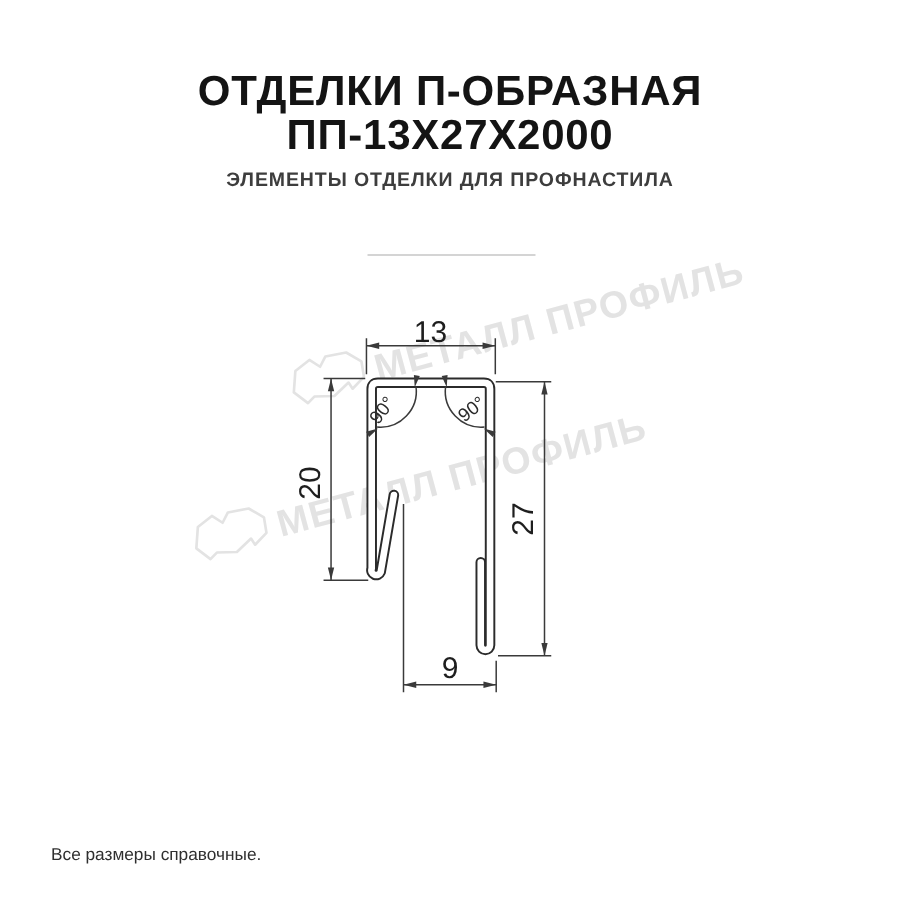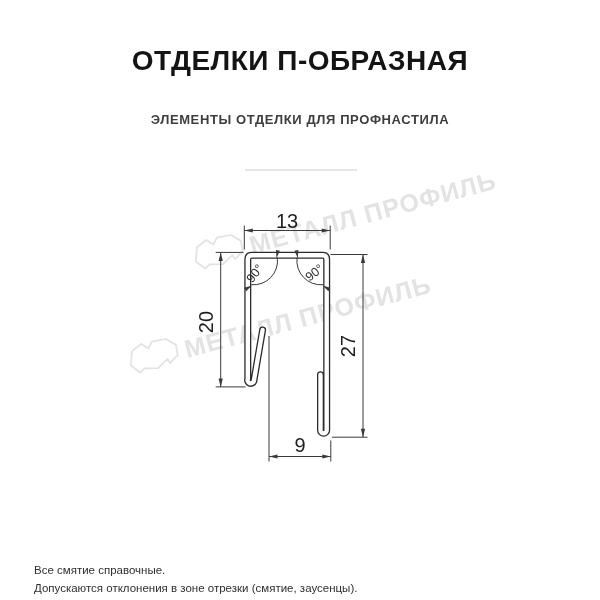--- a/index.html
+++ b/index.html
@@ -21,21 +21,21 @@
     font-size:11.5px;line-height:17.5px;color:#2f2f2f;
   }
   svg text{font-family:"Liberation Sans", sans-serif;}
   .dimtxt{font-size:20px;fill:#1e1e1e;}
   .angtxt{font-size:12.5px;fill:#2a2a2a;}
   .wmtxt{font-size:25px;font-weight:bold;fill:#e3e3e3;letter-spacing:1px;}
 </style>
 </head>
 <body>
 
-<div class="title"><span>ОТДЕЛКИ П-ОБРАЗНАЯ</span><br></div>
+<div class="title"><span>ОТДЕЛКИ П-ОБРАЗНАЯ</span><br><span>ПП-13Х27Х2000</span></div>
 
 <div class="subtitle">ЭЛЕМЕНТЫ ОТДЕЛКИ ДЛЯ ПРОФНАСТИЛА</div>
 
 <svg width="600" height="600" viewBox="0 0 600 600" style="position:absolute;left:0;top:0;">
 
   <g>
     <g transform="translate(196,268) rotate(-15)">
       <g transform="translate(0,-26) scale(0.52)">
         <path d="M 3,38 L 12,12 L 33,3 L 44,15 L 54,4 L 81,6 L 97,22 L 95,42 L 77,53 L 74,44 L 52,56 L 27,50 L 17,56 Z" fill="none" stroke="#e3e3e3" stroke-width="3.4" stroke-linejoin="round"></path>
       </g>
@@ -102,15 +102,14 @@
   </g>
   <g>
     <path d="M 297.1,257.5 A 24,24 0 0 0 323.0,284.7" fill="none" stroke="#3a3a3a" stroke-width="1"></path>
     <path d="M0,0 L8,-2 L8,2 Z" transform="translate(297.8,258.2) rotate(-100)" fill="#3a3a3a"></path>
     <path d="M0,0 L8,-2 L8,2 Z" transform="translate(322.5,285.6) rotate(30)" fill="#3a3a3a"></path>
     <text class="angtxt" transform="translate(317,276) rotate(-38)" text-anchor="middle">90°</text>
   </g>
 </svg>
 
 <div class="footer">
-  <div>Все смятие справочные.</div>
-  <div>Допускаются отклонения в зоне отрезки (смятие, заусенцы).</div>
+  <div>Все размеры справочные.</div>
 </div>
 
 </body></html>

